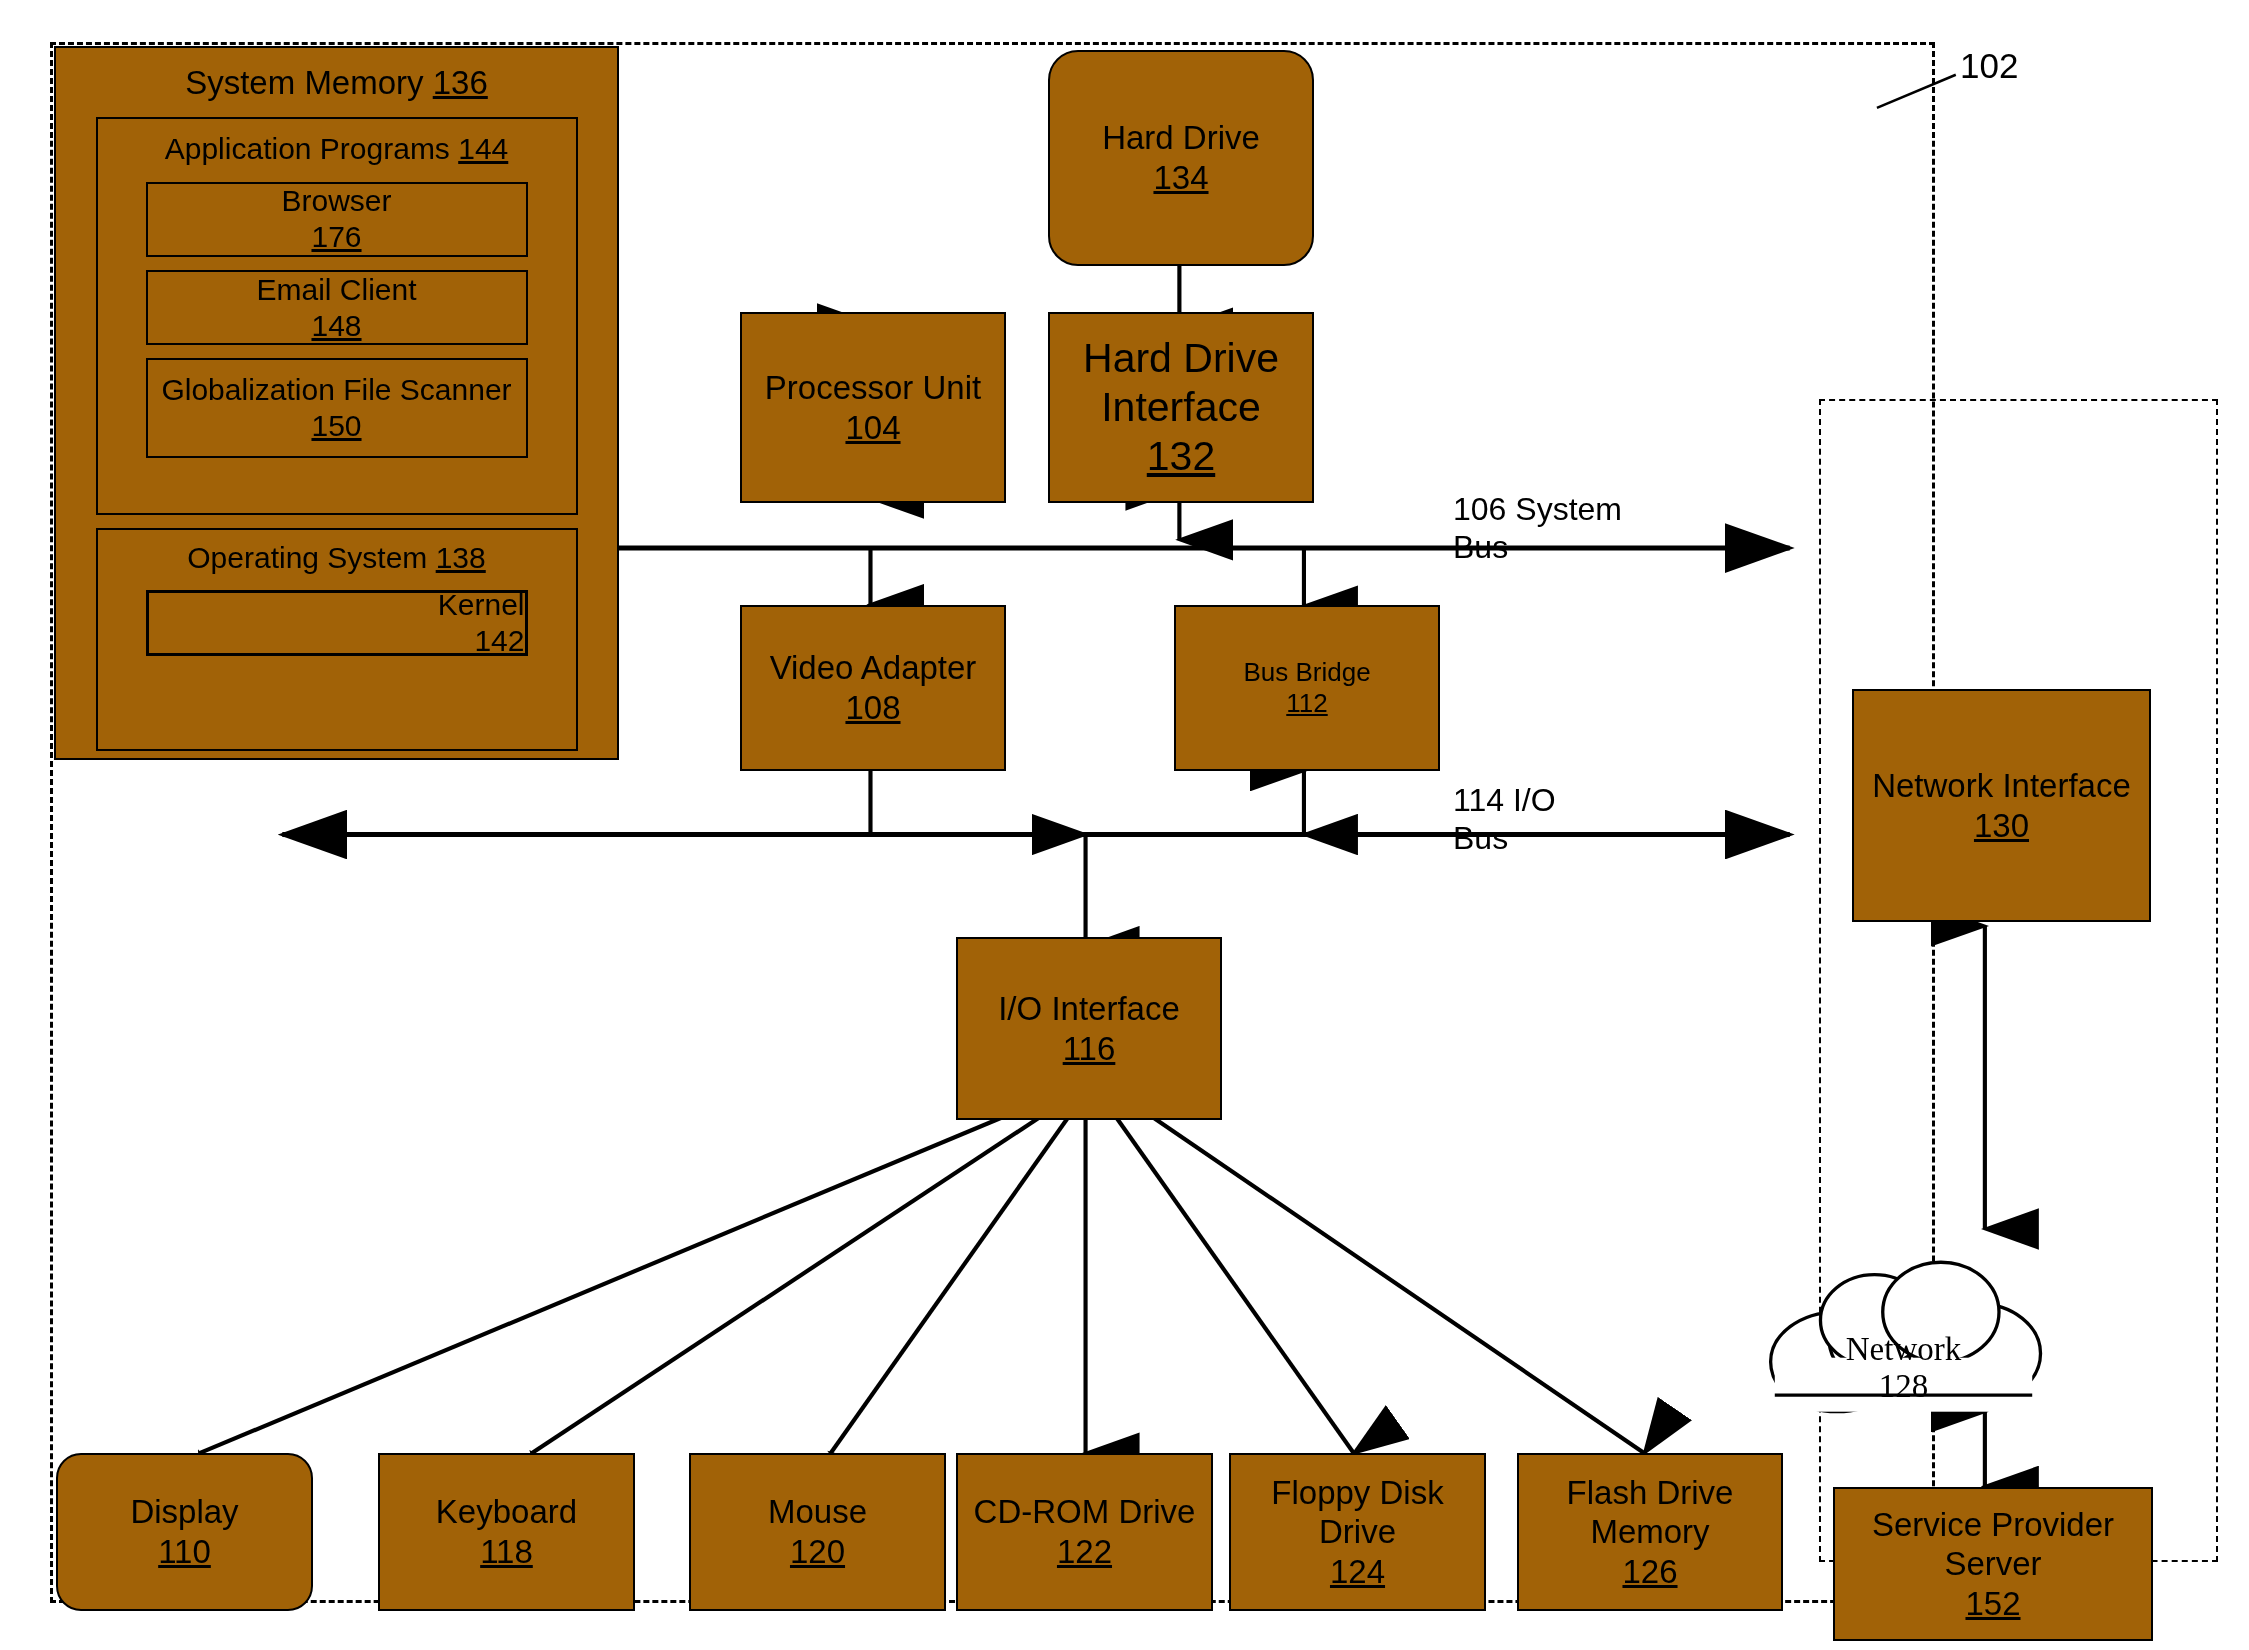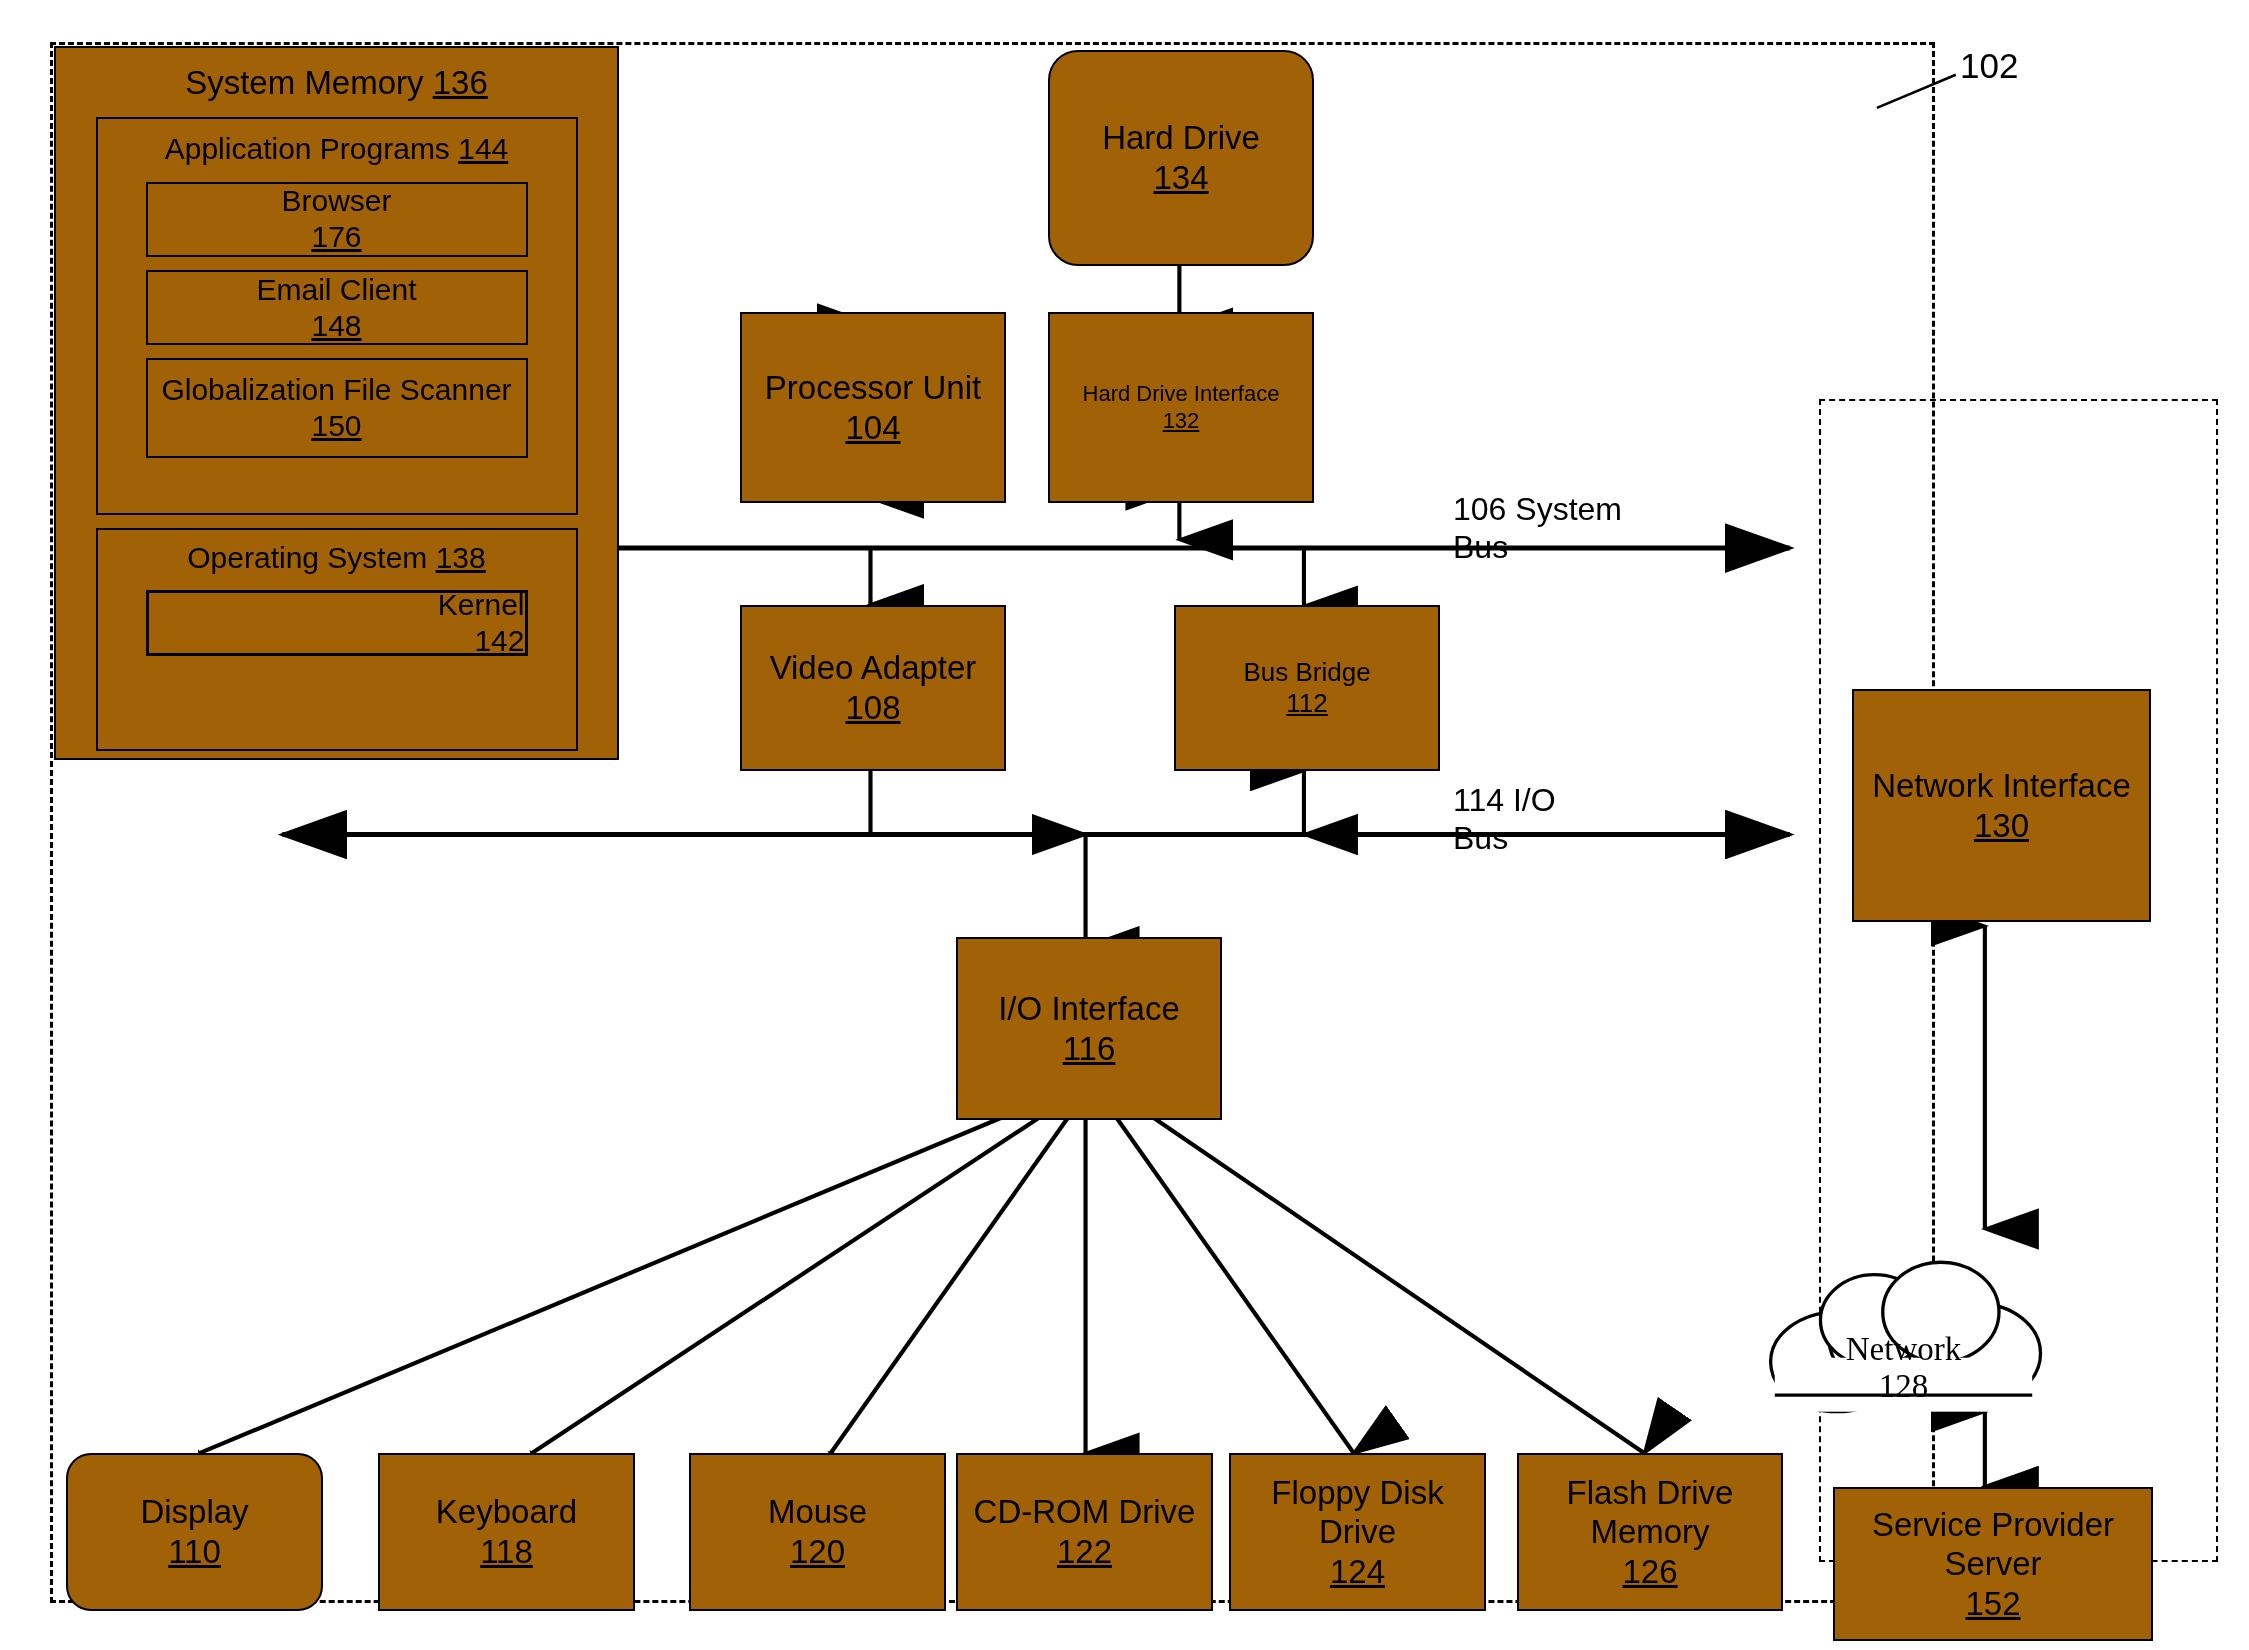--- a/index.html
+++ b/index.html
@@ -190,21 +190,21 @@
       Hard Drive<br><span class="underline">134</span>
     </div>
   </div>
 
   <div class="box" style="left:740px; top:312px; width:266px; height:191px; font-size:33px;">
     <div>
       Processor Unit<br><span class="underline">104</span>
     </div>
   </div>
 
-  <div class="box" style="left:1048px; top:312px; width:266px; height:191px; font-size:22px;">
+  <div class="box" style="left:1048px; top:312px; width:266px; height:191px; font-size:41px;">
     <div>
       Hard Drive Interface<br><span class="underline">132</span>
     </div>
   </div>
 
   <div class="label" style="left:1453px; top:490px; font-size:32px; line-height:1.2;">
     <span>106</span> System<br>Bus
   </div>
 
   <div class="box" style="left:740px; top:605px; width:266px; height:166px; font-size:33px;">
@@ -230,21 +230,21 @@
       Network Interface<br><span class="underline">130</span>
     </div>
   </div>
 
   <div class="box" style="left:956px; top:937px; width:266px; height:183px; font-size:33px;">
     <div>
       I/O Interface<br><span class="underline">116</span>
     </div>
   </div>
 
-  <div class="box box-rounded" style="left:66px; top:1453px; width:257px; height:158px; font-size:33px;">
+  <div class="box box-rounded" style="left:56px; top:1453px; width:257px; height:158px; font-size:33px;">
     <div>
       Display<br><span class="underline">110</span>
     </div>
   </div>
 
   <div class="box" style="left:378px; top:1453px; width:257px; height:158px; font-size:33px;">
     <div>
       Keyboard<br><span class="underline">118</span>
     </div>
   </div>

